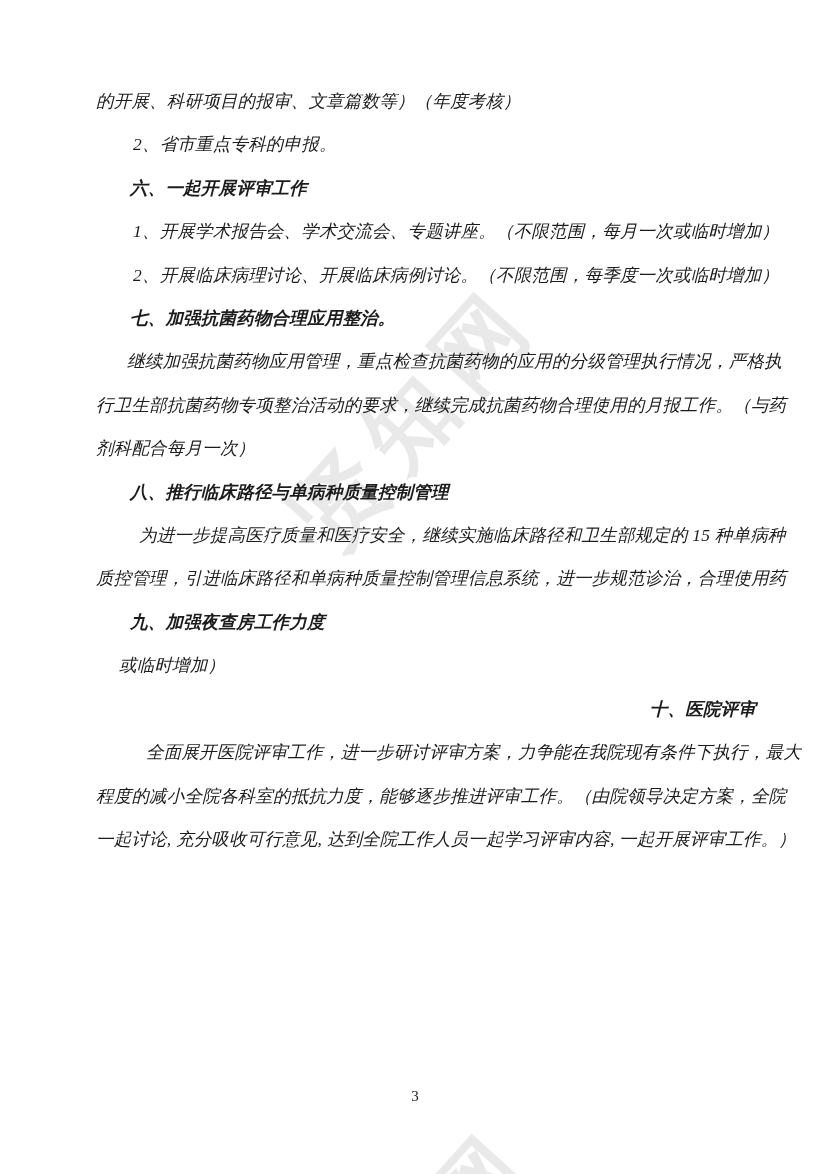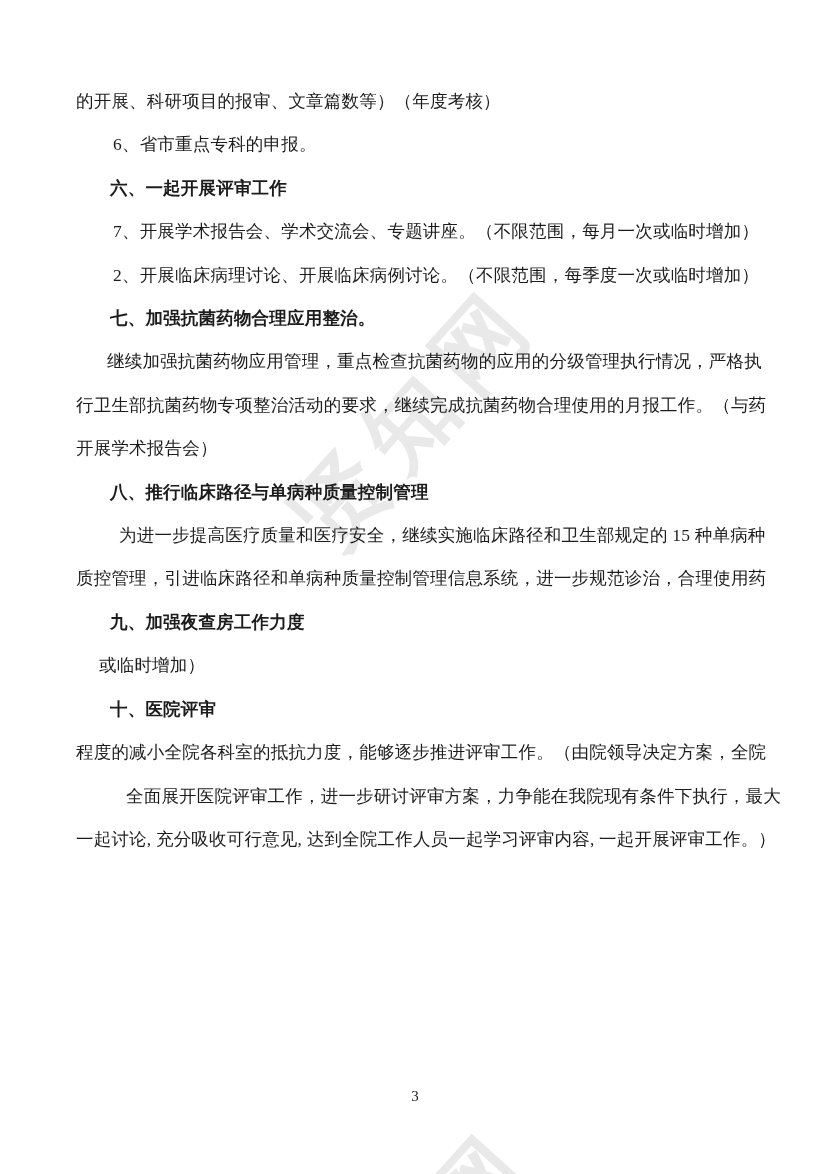--- a/index.html
+++ b/index.html
@@ -29,24 +29,25 @@
     transform-origin: center center;
     user-select: none;
     pointer-events: none;
     z-index: 0;
   }
   .wm-center { left: 259px; top: 357px; }
   .wm-bottom { left: 257px; top: 1199px; }
   
   .doc-body {
     position: absolute;
-    left: 76px;
+    left: 96px;
     top: 80px;
     width: 660px;
     z-index: 1;
+    font-style: italic;
   }
   .doc-line {
     line-height: 43.4px;
     font-size: 17.5px;
     letter-spacing: 0.2px;
     white-space: nowrap;
   }
   .style-heading { font-weight: 700; }
   .style-body { font-weight: 400; }
   .page-number {
@@ -62,33 +63,33 @@
 </style>
 </head>
 <body>
 
 <div class="page">
   <div class="watermark wm-center">贤知网</div>
   <div class="watermark wm-bottom">贤知网</div>
 
   <div class="doc-body">
       <div class="doc-line style-body" style="padding-left: 0px;">的开展、科研项目的报审、文章篇数等）（年度考核）</div>
-      <div class="doc-line style-body" style="padding-left: 37px;">6、省市重点专科的申报。</div>
+      <div class="doc-line style-body" style="padding-left: 37px;">2、省市重点专科的申报。</div>
       <div class="doc-line style-heading" style="padding-left: 34px;">六、一起开展评审工作</div>
-      <div class="doc-line style-body" style="padding-left: 37px;">7、开展学术报告会、学术交流会、专题讲座。（不限范围，每月一次或临时增加）</div>
+      <div class="doc-line style-body" style="padding-left: 37px;">1、开展学术报告会、学术交流会、专题讲座。（不限范围，每月一次或临时增加）</div>
       <div class="doc-line style-body" style="padding-left: 37px;">2、开展临床病理讨论、开展临床病例讨论。（不限范围，每季度一次或临时增加）</div>
       <div class="doc-line style-heading" style="padding-left: 34px;">七、加强抗菌药物合理应用整治。</div>
       <div class="doc-line style-body" style="padding-left: 31px;">继续加强抗菌药物应用管理，重点检查抗菌药物的应用的分级管理执行情况，严格执</div>
       <div class="doc-line style-body" style="padding-left: 0px;">行卫生部抗菌药物专项整治活动的要求，继续完成抗菌药物合理使用的月报工作。（与药</div>
-      <div class="doc-line style-body" style="padding-left: 0px;">开展学术报告会）</div>
+      <div class="doc-line style-body" style="padding-left: 0px;">剂科配合每月一次）</div>
       <div class="doc-line style-heading" style="padding-left: 34px;">八、推行临床路径与单病种质量控制管理</div>
       <div class="doc-line style-body" style="padding-left: 43px;">为进一步提高医疗质量和医疗安全，继续实施临床路径和卫生部规定的 15 种单病种</div>
       <div class="doc-line style-body" style="padding-left: 0px;">质控管理，引进临床路径和单病种质量控制管理信息系统，进一步规范诊治，合理使用药</div>
       <div class="doc-line style-heading" style="padding-left: 34px;">九、加强夜查房工作力度</div>
       <div class="doc-line style-body" style="padding-left: 0px; margin-left: 23px;">或临时增加）</div>
-      <div class="doc-line style-heading" style="padding-left: 34px;">十、医院评审</div>
+      <div class="doc-line style-heading" style="padding-left: 34px; text-align: right;">十、医院评审</div>
+      <div class="doc-line style-body" style="padding-left: 50px;">全面展开医院评审工作，进一步研讨评审方案，力争能在我院现有条件下执行，最大</div>
       <div class="doc-line style-body" style="padding-left: 0px;">程度的减小全院各科室的抵抗力度，能够逐步推进评审工作。（由院领导决定方案，全院</div>
-      <div class="doc-line style-body" style="padding-left: 50px;">全面展开医院评审工作，进一步研讨评审方案，力争能在我院现有条件下执行，最大</div>
       <div class="doc-line style-body" style="padding-left: 0px; text-align: center;">一起讨论, 充分吸收可行意见, 达到全院工作人员一起学习评审内容, 一起开展评审工作。）</div>
     </div>
 
   <div class="page-number">3</div>
 </div>
 
 </body></html>

